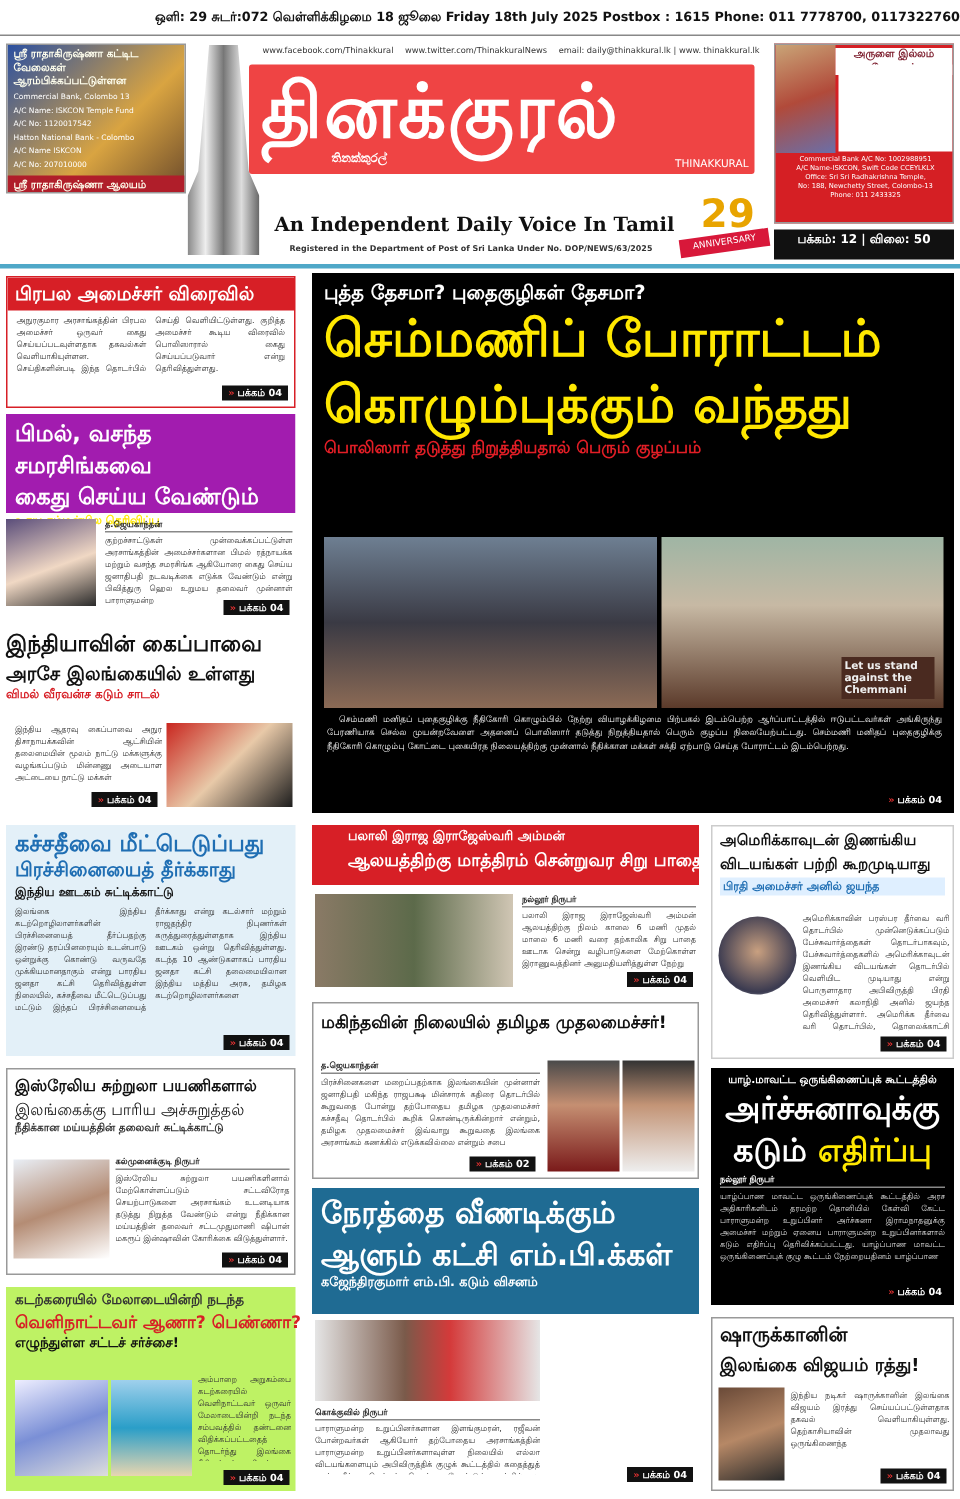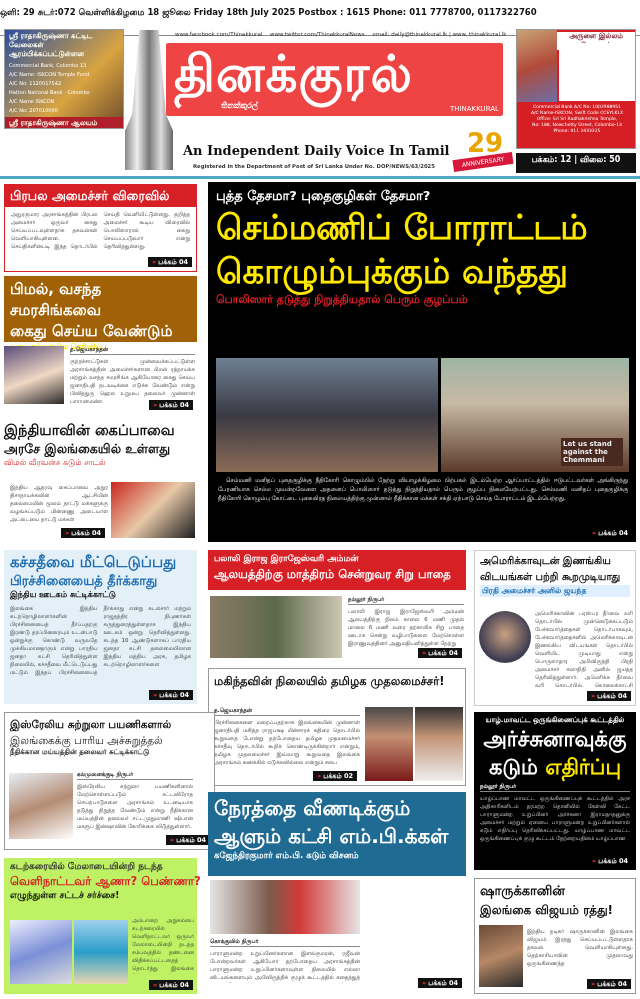--- a/index.html
+++ b/index.html
@@ -1,18 +1,18 @@
 <!DOCTYPE html>
 <html><head>
 <meta charset="utf-8">
 <style>
 *{box-sizing:border-box;margin:0;padding:0}
 body{width:640px;height:999px;background:#fff;font-family:"DejaVu Sans",sans-serif;position:relative;overflow:hidden;color:#111}
 .abs{position:absolute}
-.topline{left:0;top:0;width:640px;height:36px;text-align:left;font-size:8.5px;font-weight:bold;line-height:24px;color:#111;border-bottom:1px solid #888}
+.topline{left:0;top:0;width:640px;height:24px;text-align:right;font-size:8.5px;font-weight:bold;line-height:24px;color:#111;border-bottom:1px solid #888}
 .adbox{border:1px solid #999;overflow:hidden}
 .ad-left{left:4px;top:29px;width:120px;height:100px;background:linear-gradient(135deg,#2a4fa0,#d9a441 60%,#6b4a2b)}
 .ad-left .t{font-size:7px;color:#ffe;font-weight:bold;padding:2px 4px;line-height:9px}
 .ad-left .b{font-size:5px;color:#fff;padding:1px 4px;line-height:7px}
 .trophy{left:125px;top:30px;width:48px;height:140px;background:linear-gradient(90deg,#888,#eee,#777,#ddd,#666);clip-path:polygon(30% 0,70% 0,85% 60%,100% 72%,100% 100%,0 100%,0 72%,15% 60%);}
 .social{left:175px;top:30px;width:335px;font-size:5.5px;color:#333;line-height:8px;white-space:nowrap}
 .social span{margin-right:6px}
 .brand{left:166px;top:43px;width:337px;height:73px;background:#ef4444;border-radius:2px;color:#fff;font-weight:bold}
 .brand .tam{position:absolute;left:8px;top:2px;font-size:50px;line-height:58px;letter-spacing:1px}
 .brand .sin{position:absolute;left:55px;top:58px;font-size:8px}
@@ -87,37 +87,37 @@
 <div class="abs pageinfo">பக்கம்: 12 | விலை: 50</div>
 <div class="abs rule"></div>
 
 <div class="abs card" style="left:4px;top:184px;width:193px;height:88px;border-color:#d71f26">
   <div style="background:#d71f26;color:#fff;font-weight:bold;font-size:12.5px;padding:3px 5px;height:22px">பிரபல அமைச்சர் விரைவில் கைது?</div>
   <div class="body" style="padding:3px 6px;column-count:2;column-gap:6px;height:50px">அநுரகுமார அரசாங்கத்தின் பிரபல அமைச்சர் ஒருவர் கைது செய்யப்படவுள்ளதாக தகவல்கள் வெளியாகியுள்ளன. செய்திகளின்படி இந்த தொடர்பில் செய்தி வெளியிட்டுள்ளது. குறித்த அமைச்சர் கூடிய விரைவில் பொலிஸாரால் கைது செய்யப்படுவார் என்று தெரிவித்துள்ளது.</div>
   <div class="more"><span class="ch">»</span><span>பக்கம் 04</span></div>
 </div>
 
 <div class="abs card" style="left:4px;top:276px;width:193px;height:138px;border:none">
-  <div style="background:#a16207;color:#fff;padding:3px 6px;height:66px">
+  <div style="background:#a21caf;color:#fff;padding:3px 6px;height:66px">
     <div style="font-size:15px;font-weight:bold;line-height:21px">பிமல், வசந்த சமரசிங்கவை</div>
     <div style="font-size:15px;font-weight:bold;line-height:21px">கைது செய்ய வேண்டும்</div>
     <div style="font-size:7.5px;font-weight:bold;color:#ffe800">உதய கம்மன்பில தெரிவிப்பு</div>
   </div>
   <div class="photo abs" style="left:0;top:70px;width:60px;height:58px;background:linear-gradient(160deg,#5a4d7a,#f0d8c4 55%,#2a2a2a)"></div>
   <div class="abs" style="left:66px;top:70px;width:125px">
     <div class="byline">த.ஜெயகாந்தன்</div>
     <div class="body" style="height:46px;overflow:hidden">குற்றச்சாட்டுகள் முன்வைக்கப்பட்டுள்ள அரசாங்கத்தின் அமைச்சர்களான பிமல் ரத்நாயக்க மற்றும் வசந்த சமரசிங்க ஆகியோரை கைது செய்ய ஜனாதிபதி நடவடிக்கை எடுக்க வேண்டும் என்று பிவித்துரு ஹெல உறுமய தலைவர் முன்னாள் பாராளுமன்ற</div>
   </div>
   <div class="more"><span class="ch">»</span><span>பக்கம் 04</span></div>
 </div>
 
 <div class="abs" style="left:4px;top:420px;width:193px;height:122px">
   <div style="font-size:14.5px;font-weight:bold;line-height:20px">இந்தியாவின் கைப்பாவை</div>
   <div style="font-size:12.5px;font-weight:bold;line-height:18px">அரசே இலங்கையில் உள்ளது</div>
-  <div style="font-size:8px;font-weight:normal;color:#d71f26">விமல் வீரவன்ச கடும் சாடல்</div>
+  <div style="font-size:8px;font-weight:bold;color:#d71f26">விமல் வீரவன்ச கடும் சாடல்</div>
   <div class="body abs" style="left:6px;top:63px;width:98px;height:46px;overflow:hidden">இந்திய ஆதரவு கைப்பாவை அநுர திசாநாயக்கவின் ஆட்சியின் தலைமையின் மூலம் நாட்டு மக்களுக்கு வழங்கப்படும் மின்னணு அடையாள அட்டையை நாட்டு மக்கள்</div>
   <div class="photo abs" style="left:107px;top:62px;width:84px;height:56px;background:linear-gradient(135deg,#c9261f,#e8c9a8 50%,#1d1d1d)"></div>
   <div class="more" style="right:92px;bottom:4px"><span class="ch">»</span><span>பக்கம் 04</span></div>
 </div>
 
 <div class="abs" style="left:208px;top:182px;width:428px;height:360px;background:#000">
   <div style="color:#fff;font-size:13px;font-weight:bold;padding:6px 8px 0">புத்த தேசமா? புதைகுழிகள் தேசமா?</div>
   <div style="color:#ffe800;font-size:34px;font-weight:bold;line-height:44px;padding:0 8px;white-space:nowrap">செம்மணிப் போராட்டம்</div>
   <div style="color:#ffe800;font-size:34px;font-weight:bold;line-height:44px;padding:0 8px;white-space:nowrap">கொழும்புக்கும் வந்தது</div>
   <div style="color:#e21e26;font-size:11px;font-weight:bold;padding:0 8px">பொலிஸார் தடுத்து நிறுத்தியதால் பெரும் குழப்பம்</div>
@@ -131,21 +131,21 @@
 
 <div class="abs" style="left:4px;top:550px;width:193px;height:154px;background:#e3f0f8">
   <div style="color:#1f6eb3;font-size:15px;font-weight:bold;line-height:20px;padding:2px 6px 0">கச்சதீவை மீட்டெடுப்பது</div>
   <div style="color:#1f6eb3;font-size:13px;font-weight:bold;line-height:18px;padding:0 6px">பிரச்சினையைத் தீர்க்காது</div>
   <div style="font-size:8px;font-weight:bold;padding:0 6px">இந்திய ஊடகம் சுட்டிக்காட்டு</div>
   <div class="body" style="padding:4px 6px;column-count:2;column-gap:6px;height:80px;overflow:hidden">இலங்கை இந்திய கடற்றொழிலாளர்களின் பிரச்சினையைத் தீர்ப்பதற்கு இரண்டு தரப்பினரையும் உடன்பாடு ஒன்றுக்கு கொண்டு வருவதே முக்கியமானதாகும் என்று பாரதிய ஜனதா கட்சி தெரிவித்துள்ள நிலையில், கச்சதீவை மீட்டெடுப்பது மட்டும் இந்தப் பிரச்சினையைத் தீர்க்காது என்று கடல்சார் மற்றும் ராஜதந்திர நிபுணர்கள் கருத்துரைத்துள்ளதாக இந்திய ஊடகம் ஒன்று தெரிவித்துள்ளது. கடந்த 10 ஆண்டுகளாகப் பாரதிய ஜனதா கட்சி தலைமையிலான இந்திய மத்திய அரசு, தமிழக கடற்றொழிலாளர்களை</div>
   <div class="more"><span class="ch">»</span><span>பக்கம் 04</span></div>
 </div>
 
 <div class="abs" style="left:208px;top:550px;width:258px;height:112px">
-  <div style="background:#d71f26;color:#fff;padding:3px 6px;height:40px">
+  <div style="background:#d71f26;color:#fff;padding:3px 24px;height:40px">
     <div style="font-size:8.5px;font-weight:bold">பலாலி இராஜ இராஜேஸ்வரி அம்மன்</div>
     <div style="font-size:11.5px;font-weight:bold;line-height:20px;white-space:nowrap">ஆலயத்திற்கு மாத்திரம் சென்றுவர சிறு பாதை</div>
   </div>
   <div class="photo abs" style="left:2px;top:46px;width:132px;height:62px;background:linear-gradient(90deg,#8a7a66,#5c6a4a 50%,#d0c6b4)"></div>
   <div class="abs" style="left:140px;top:46px;width:116px">
     <div class="byline">நல்லூர் நிருபர்</div>
     <div class="body" style="height:42px;overflow:hidden">பலாலி இராஜ இராஜேஸ்வரி அம்மன் ஆலயத்திற்கு நிலம் காலை 6 மணி முதல் மாலை 6 மணி வரை தற்காலிக சிறு பாதை ஊடாக சென்று வழிபாடுகளை மேற்கொள்ள இராணுவத்தினர் அனுமதியளித்துள்ள நேற்று</div>
   </div>
   <div class="more"><span class="ch">»</span><span>பக்கம் 04</span></div>
 </div>
@@ -163,21 +163,21 @@
   <div style="font-size:11.5px;font-weight:bold;line-height:18px;padding:3px 5px 0;white-space:nowrap">மகிந்தவின் நிலையில் தமிழக முதலமைச்சர்!</div>
   <div class="abs" style="left:5px;top:38px;width:146px">
     <div class="byline">த.ஜெயகாந்தன்</div>
     <div class="body" style="height:58px;overflow:hidden">பிரச்சினைகளை மறைப்பதற்காக இலங்கையின் முன்னாள் ஜனாதிபதி மகிந்த ராஜபக்ஷ மின்சாரக் கதிரை தொடர்பில் கூறுவதை போன்று தற்போதைய தமிழக முதலமைச்சர் கச்சதீவு தொடர்பில் கூறிக் கொண்டிருக்கின்றார் என்றும், தமிழக முதலமைச்சர் இவ்வாறு கூறுவதை இலங்கை அரசாங்கம் கணக்கில் எடுக்கவில்லை என்றும் சபை</div>
   </div>
   <div class="photo abs" style="left:156px;top:38px;width:48px;height:74px;background:linear-gradient(180deg,#4a4a4a,#c58f72 40%,#7a1a1a)"></div>
   <div class="photo abs" style="left:206px;top:38px;width:48px;height:74px;background:linear-gradient(180deg,#333,#c39476 40%,#eee)"></div>
   <div class="more" style="right:108px"><span class="ch">»</span><span>பக்கம் 02</span></div>
 </div>
 
-<div class="abs card" style="left:4px;top:712px;width:211px;height:138px;border-color:#999">
+<div class="abs card" style="left:4px;top:712px;width:193px;height:138px;border-color:#999">
   <div style="font-size:10.5px;font-weight:bold;line-height:16px;padding:3px 5px 0;white-space:nowrap">இஸ்ரேலிய சுற்றுலா பயணிகளால்</div>
   <div style="font-size:10.5px;font-weight:normal;line-height:16px;padding:0 5px;white-space:nowrap">இலங்கைக்கு பாரிய அச்சுறுத்தல்</div>
   <div style="font-size:7px;font-weight:bold;color:#333;padding:0 5px">நீதிக்கான மய்யத்தின் தலைவர் சுட்டிக்காட்டு</div>
   <div class="photo abs" style="left:4px;top:60px;width:64px;height:66px;background:linear-gradient(160deg,#e9eef5,#b48c74 50%,#fff)"></div>
   <div class="abs" style="left:72px;top:58px;width:116px">
     <div class="byline">கல்முனைக்குடி நிருபர்</div>
     <div class="body" style="height:52px;overflow:hidden">இஸ்ரேலிய சுற்றுலா பயணிகளினால் மேற்கொள்ளப்படும் சட்டவிரோத செயற்பாடுகளை அரசாங்கம் உடனடியாக தடுத்து நிறுத்த வேண்டும் என்று நீதிக்கான மய்யத்தின் தலைவர் சட்டமுதுமாணி ஷிபான் மகரூப் இன்ஷாவின் கோரிக்கை விடுத்துள்ளார்.</div>
   </div>
   <div class="more"><span class="ch">»</span><span>பக்கம் 04</span></div>
 </div>

